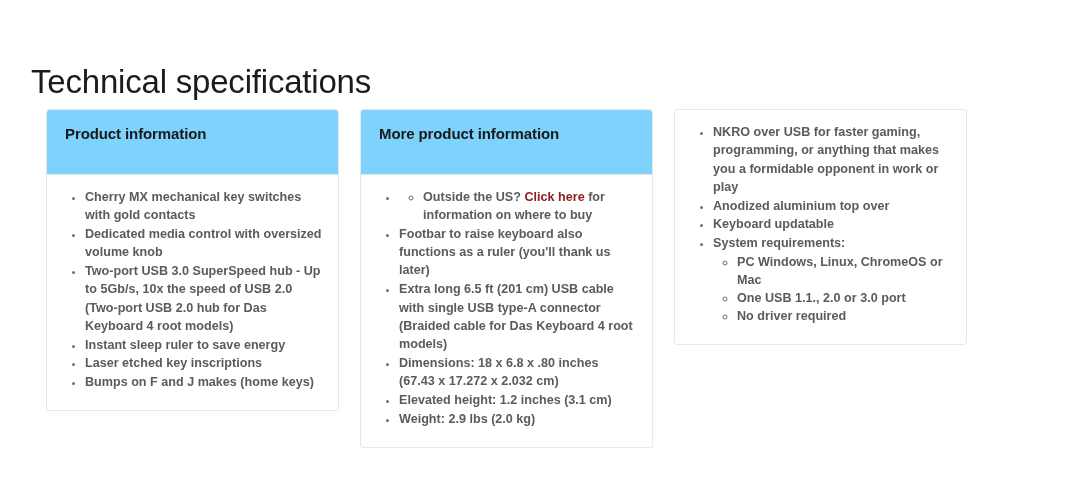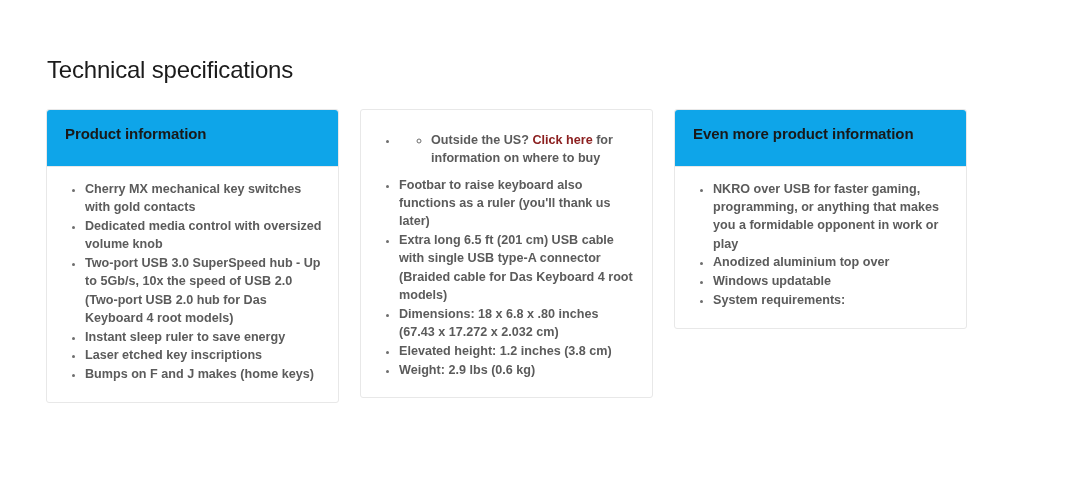--- a/index.html
+++ b/index.html
@@ -19,27 +19,26 @@
     position: relative;
     width: 1080px;
     height: 498px;
     box-sizing: border-box;
   }
 
   .page-title {
     position: absolute;
     left: 31px;
     top: 40px;
-    font-size: 24px;
+    font-size: 33px;
     font-weight: 400;
     color: #1b1b1b;
     letter-spacing: -0.2px;
     line-height: 1.2;
     white-space: nowrap;
-    margin-left: 16px;
   }
 
   .cards-row {
     position: absolute;
     left: 46px;
     top: 109px;
     width: 988px;
     display: flex;
     align-items: flex-start;
     gap: 21px;
@@ -48,23 +47,23 @@
   .card {
     width: 293px;
     background: #ffffff;
     border: 1px solid #e8e8e8;
     border-radius: 3px;
     box-sizing: border-box;
     flex: 0 0 293px;
   }
 
   .card-header {
-    background: #0ea5e9;
+    background: #7dd3fc;
     border-bottom: 1px solid #e8e8e8;
-    padding: 15px 18px 22px 18px;
+    padding: 15px 18px 30px 18px;
     border-radius: 3px 3px 0 0;
   }
 
   .card-header-title {
     font-size: 15px;
     font-weight: bold;
     color: #191919;
     line-height: 1.25;
     letter-spacing: -0.1px;
   }
@@ -87,21 +86,21 @@
     padding: 0;
     font-weight: bold;
   }
 
   ul.spec-list > li::marker {
     color: #6e6e6e;
     font-size: 11px;
   }
 
   ul.sub-list {
-    margin: 8px;
+    margin: 0;
     padding: 0 0 0 24px;
     list-style-type: circle;
   }
 
   ul.sub-list > li {
     font-size: 12.6px;
     line-height: 18.3px;
     color: #5b5b5b;
   }
 
@@ -133,46 +132,51 @@
           <li><span>Dedicated media control with oversized volume knob</span></li>
           <li><span>Two-port USB 3.0 SuperSpeed hub - Up to 5Gb/s, 10x the speed of USB 2.0 (Two-port USB 2.0 hub for Das Keyboard 4 root models)</span></li>
           <li><span>Instant sleep ruler to save energy</span></li>
           <li><span>Laser etched key inscriptions</span></li>
           <li><span>Bumps on F and J makes (home keys)</span></li>
         </ul>
       </div>
     </div>
 
     <div class="card">
+      <div class="card-header">
+        <div class="card-header-title">More product information</div>
+      </div>
       <div class="card-body">
         <ul class="spec-list">
           <li>
             <ul class="sub-list">
               <li><span>Outside the US? </span><a class="link" href="#">Click here</a><span> for information on where to buy</span></li>
             </ul>
           </li>
           <li><span>Footbar to raise keyboard also functions as a ruler (you'll thank us later)</span></li>
           <li><span>Extra long 6.5 ft (201 cm) USB cable with single USB type-A connector (Braided cable for Das Keyboard 4 root models)</span></li>
           <li><span>Dimensions: 18 x 6.8 x .80 inches (67.43 x 17.272 x 2.032 cm)</span></li>
-          <li><span>Elevated height: 1.2 inches (3.8 cm)</span></li>
-          <li><span>Weight: 2.9 lbs (0.6 kg)</span></li>
+          <li><span>Elevated height: 1.2 inches (3.1 cm)</span></li>
+          <li><span>Weight: 2.9 lbs (2.0 kg)</span></li>
         </ul>
       </div>
     </div>
 
     <div class="card">
-      <div class="card-header">
-        <div class="card-header-title">Even more product information</div>
-      </div>
       <div class="card-body">
         <ul class="spec-list">
           <li><span>NKRO over USB for faster gaming, programming, or anything that makes you a formidable opponent in work or play</span></li>
           <li><span>Anodized aluminium top over</span></li>
-          <li><span>Windows updatable</span></li>
+          <li><span>Keyboard updatable</span></li>
           <li>
             <span>System requirements:</span>
+            <ul class="sub-list">
+              <li><span>PC Windows, Linux, ChromeOS or Mac</span></li>
+              <li><span>One USB 1.1., 2.0 or 3.0 port</span></li>
+              <li><span>No driver required</span></li>
+            </ul>
           </li>
         </ul>
       </div>
     </div>
   </div>
 
 </div>
 
 </body></html>

